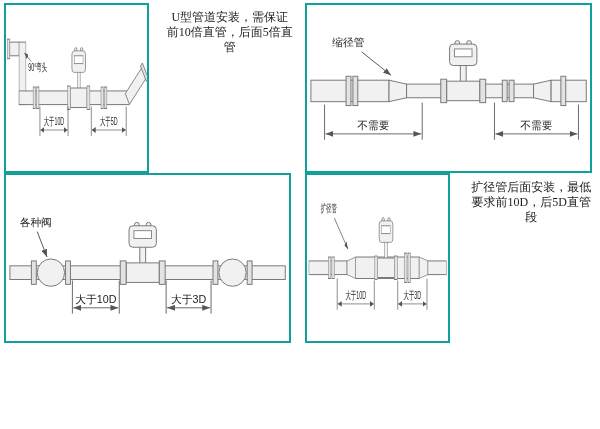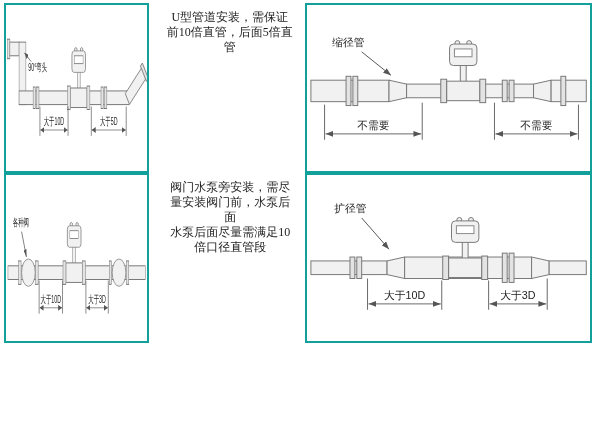--- a/index.html
+++ b/index.html
@@ -164,24 +164,20 @@
           <text x="92" y="131">大于10D</text>
         </g>
         <g class="dim">
           <line x1="164" y1="108" x2="164" y2="142"></line>
           <line x1="210" y1="108" x2="210" y2="142"></line>
           <line x1="165" y1="136" x2="209" y2="136" marker-start="url(#arr)" marker-end="url(#arr)"></line>
           <text x="187" y="131">大于3D</text>
         </g>
       </svg>
     </div>
-    <div class="caption">
-      <span>阀门水泵旁安装，需尽量安装阀门前，水泵后面</span><br>
-      <span>水泵后面尽量需满足10倍口径直管段</span>
-    </div>
   </div>
 
   <div class="cell">
     <div class="panel">
       <svg viewBox="0 0 290 170" preserveAspectRatio="none">
         <g>
           <rect x="4" y="88" width="78" height="14" class="pf"></rect>
           <rect x="44" y="84" width="5" height="22" class="fl"></rect>
           <rect x="51" y="84" width="5" height="22" class="fl"></rect>
           <polygon points="82,88 100,84 100,106 82,102" class="pf"></polygon>
@@ -203,15 +199,18 @@
           <text x="100" y="127">大于10D</text>
         </g>
         <g class="dim">
           <line x1="186" y1="108" x2="186" y2="138"></line>
           <line x1="246" y1="106" x2="246" y2="138"></line>
           <line x1="187" y1="132" x2="245" y2="132" marker-start="url(#arr)" marker-end="url(#arr)"></line>
           <text x="216" y="127">大于3D</text>
         </g>
       </svg>
     </div>
+    <div class="caption">
+      <span>扩径管后面安装，最低要求前10D，后5D直管段</span>
+    </div>
   </div>
 
 </div>
 
 </body></html>

